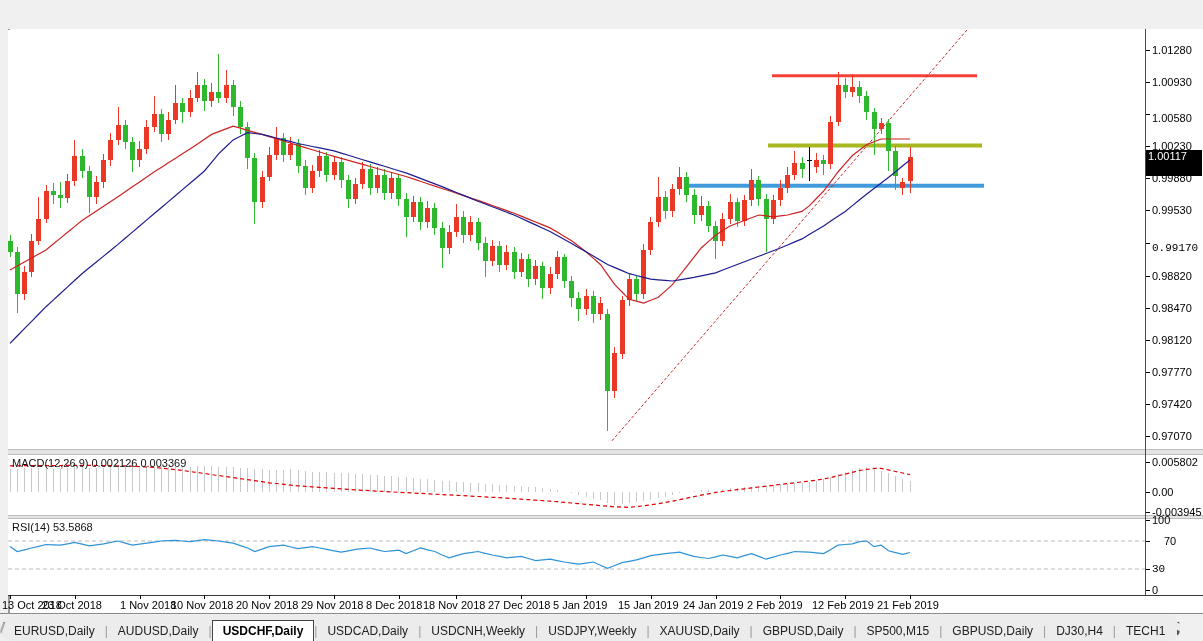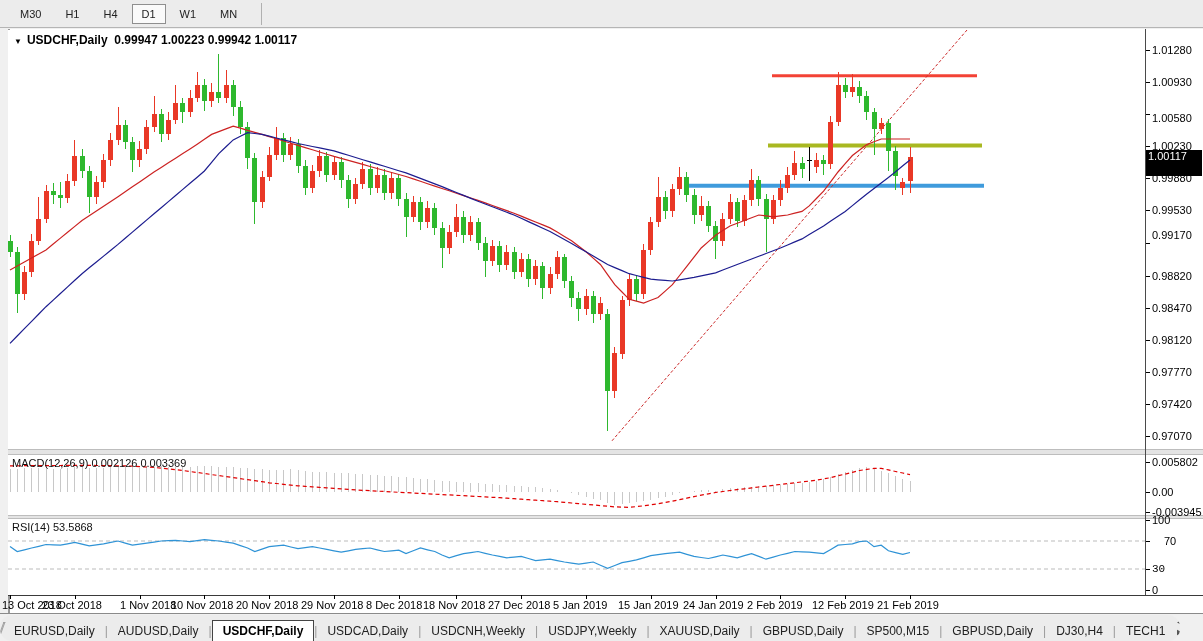--- a/index.html
+++ b/index.html
@@ -30,29 +30,20 @@
   .tab{font-size:12px;color:#222;padding:3px 10px;white-space:nowrap;cursor:default;}
   .tab.active{background:#fff;border:1px solid #444;border-bottom:1px solid #fff;font-weight:bold;color:#000;position:relative;top:1px;}
   .tabsep{color:#999;font-size:12px;padding-bottom:3px;}
   #tabarrows{margin-left:auto;padding:0 8px 4px 0;font-size:9px;color:#555;letter-spacing:3px;}
   svg{display:block;}
 </style>
 </head>
 <body>
 
 <div id="root">
-  <div id="toolbar">
-      <div class="tfbtn">M30</div>
-      <div class="tfbtn">H1</div>
-      <div class="tfbtn">H4</div>
-      <div class="tfbtn active">D1</div>
-      <div class="tfbtn">W1</div>
-      <div class="tfbtn">MN</div>
-      <div class="tsep"></div>
-    </div>
 
   <div id="chartwin"></div>
 
   <div class="panel" id="main-panel" style="left:8px;top:30px;width:1137px;height:419px;">
       <svg width="1137" height="419">
         <line x1="764" y1="45.7" x2="969" y2="45.7" stroke="#f34235" stroke-width="3"></line>
         <line x1="760" y1="115.4" x2="974" y2="115.4" stroke="#a9b821" stroke-width="4"></line>
         <line x1="680" y1="155.7" x2="976" y2="155.7" stroke="#3f9bdc" stroke-width="4"></line>
         <line x1="604" y1="410.8" x2="959" y2="0.0" stroke="#cc2a2a" stroke-width="1" stroke-dasharray="3,2"></line>
         <g shape-rendering="crispEdges">
@@ -453,23 +444,20 @@
         <line x1="0" y1="22.0" x2="1137" y2="22.0" stroke="#bbbbbb" stroke-width="1" stroke-dasharray="4,3"></line>
         <line x1="0" y1="50.0" x2="1137" y2="50.0" stroke="#bbbbbb" stroke-width="1" stroke-dasharray="4,3"></line>
         <polyline points="2.0,27.6 9.2,32.5 16.4,30.8 23.6,29.0 30.8,27.3 38.0,25.5 45.2,25.9 52.4,26.2 59.6,24.8 66.8,23.4 74.0,25.2 81.2,26.9 88.4,25.9 95.6,24.8 102.8,23.4 110.0,22.0 117.2,24.1 124.4,26.2 131.6,25.2 138.8,24.1 146.0,23.1 153.2,22.0 160.4,21.7 167.6,21.3 174.8,22.0 182.0,22.7 189.2,21.7 196.4,20.6 203.6,21.3 210.8,22.0 218.0,23.1 225.2,24.1 232.4,26.6 239.6,29.0 246.8,32.5 254.0,30.1 261.2,27.6 268.4,26.9 275.6,26.2 282.8,28.0 290.0,29.7 297.2,28.7 304.4,27.6 311.6,29.0 318.8,30.4 326.0,31.8 333.2,33.2 340.4,31.8 347.6,30.4 354.8,29.7 362.0,29.0 369.2,30.8 376.4,32.5 383.6,31.8 390.8,31.1 398.0,34.6 405.2,31.8 412.4,29.0 419.6,30.8 426.8,32.5 434.0,36.0 441.2,38.8 448.4,36.7 455.6,34.6 462.8,33.6 470.0,32.5 477.2,34.3 484.4,36.0 491.6,37.4 498.8,38.8 506.0,38.1 513.2,37.4 520.4,39.5 527.6,41.6 534.8,40.9 542.0,40.2 549.2,41.6 556.4,43.0 563.6,44.1 570.8,45.1 578.0,44.1 585.2,43.0 592.4,46.2 599.6,49.3 606.8,46.5 614.0,43.7 621.2,42.3 628.4,40.9 635.6,38.8 642.8,36.7 650.0,35.7 657.2,34.6 664.4,33.9 671.6,33.2 678.8,35.3 686.0,37.4 693.2,38.5 700.4,39.5 707.6,37.8 714.8,36.0 722.0,37.4 729.2,38.8 736.4,36.7 743.6,34.6 750.8,37.4 758.0,40.2 765.2,38.1 772.4,36.0 779.6,34.3 786.8,32.5 794.0,32.9 801.2,33.2 808.4,33.9 815.6,34.6 822.8,30.4 830.0,26.2 837.2,25.5 844.4,24.8 851.6,22.7 858.8,22.0 866.0,27.6 873.2,26.2 880.4,31.8 887.6,33.6 894.8,35.3 902.0,33.5" fill="none" stroke="#2f93d6" stroke-width="1.2"></polyline>
       </svg>
     </div>
 
   <div id="vaxisline"></div>
   <div id="xaxisline"></div>
   <div id="frame-bottom"></div>
 
-  <div id="charttitle">
-    <span class="arr">▼</span><span>USDCHF,Daily</span>&nbsp;&nbsp;<span>0.99947 1.00223 0.99942 1.00117</span>
-  </div>
 
   <div class="indlabel" style="left:12px;top:457px;">
     <span>MACD(12,26,9)</span>
     <span>0.002126</span>
     <span>0.003369</span>
   </div>
   <div class="indlabel" style="left:12px;top:521px;">
     <span>RSI(14)</span>
     <span>53.5868</span>
   </div>
@@ -511,21 +499,21 @@
     <div class="ylab" style="top: 76px;">1.00930</div>
     <div class="ytick" style="top: 114px;"></div>
     <div class="ylab" style="top: 112px;">1.00580</div>
     <div class="ytick" style="top: 146px;"></div>
     <div class="ylab" style="top: 140px;">1.00230</div>
     <div class="ytick" style="top: 178px;"></div>
     <div class="ylab" style="top: 172px;">0.99880</div>
     <div class="ytick" style="top: 210px;"></div>
     <div class="ylab" style="top: 204px;">0.99530</div>
     <div class="ytick" style="top: 243px;"></div>
-    <div class="ylab" style="top: 229px;">0.99170</div>
+    <div class="ylab" style="top: 242px; font-family: Liberation Mono, monospace;">0.99170</div>
     <div class="ytick" style="top: 276px;"></div>
     <div class="ylab" style="top: 270px;">0.98820</div>
     <div class="ytick" style="top: 308px;"></div>
     <div class="ylab" style="top: 302px;">0.98470</div>
     <div class="ytick" style="top: 340px;"></div>
     <div class="ylab" style="top: 334px;">0.98120</div>
     <div class="ytick" style="top: 372px;"></div>
     <div class="ylab" style="top: 366px;">0.97770</div>
     <div class="ytick" style="top: 404px;"></div>
     <div class="ylab" style="top: 398px;">0.97420</div>

